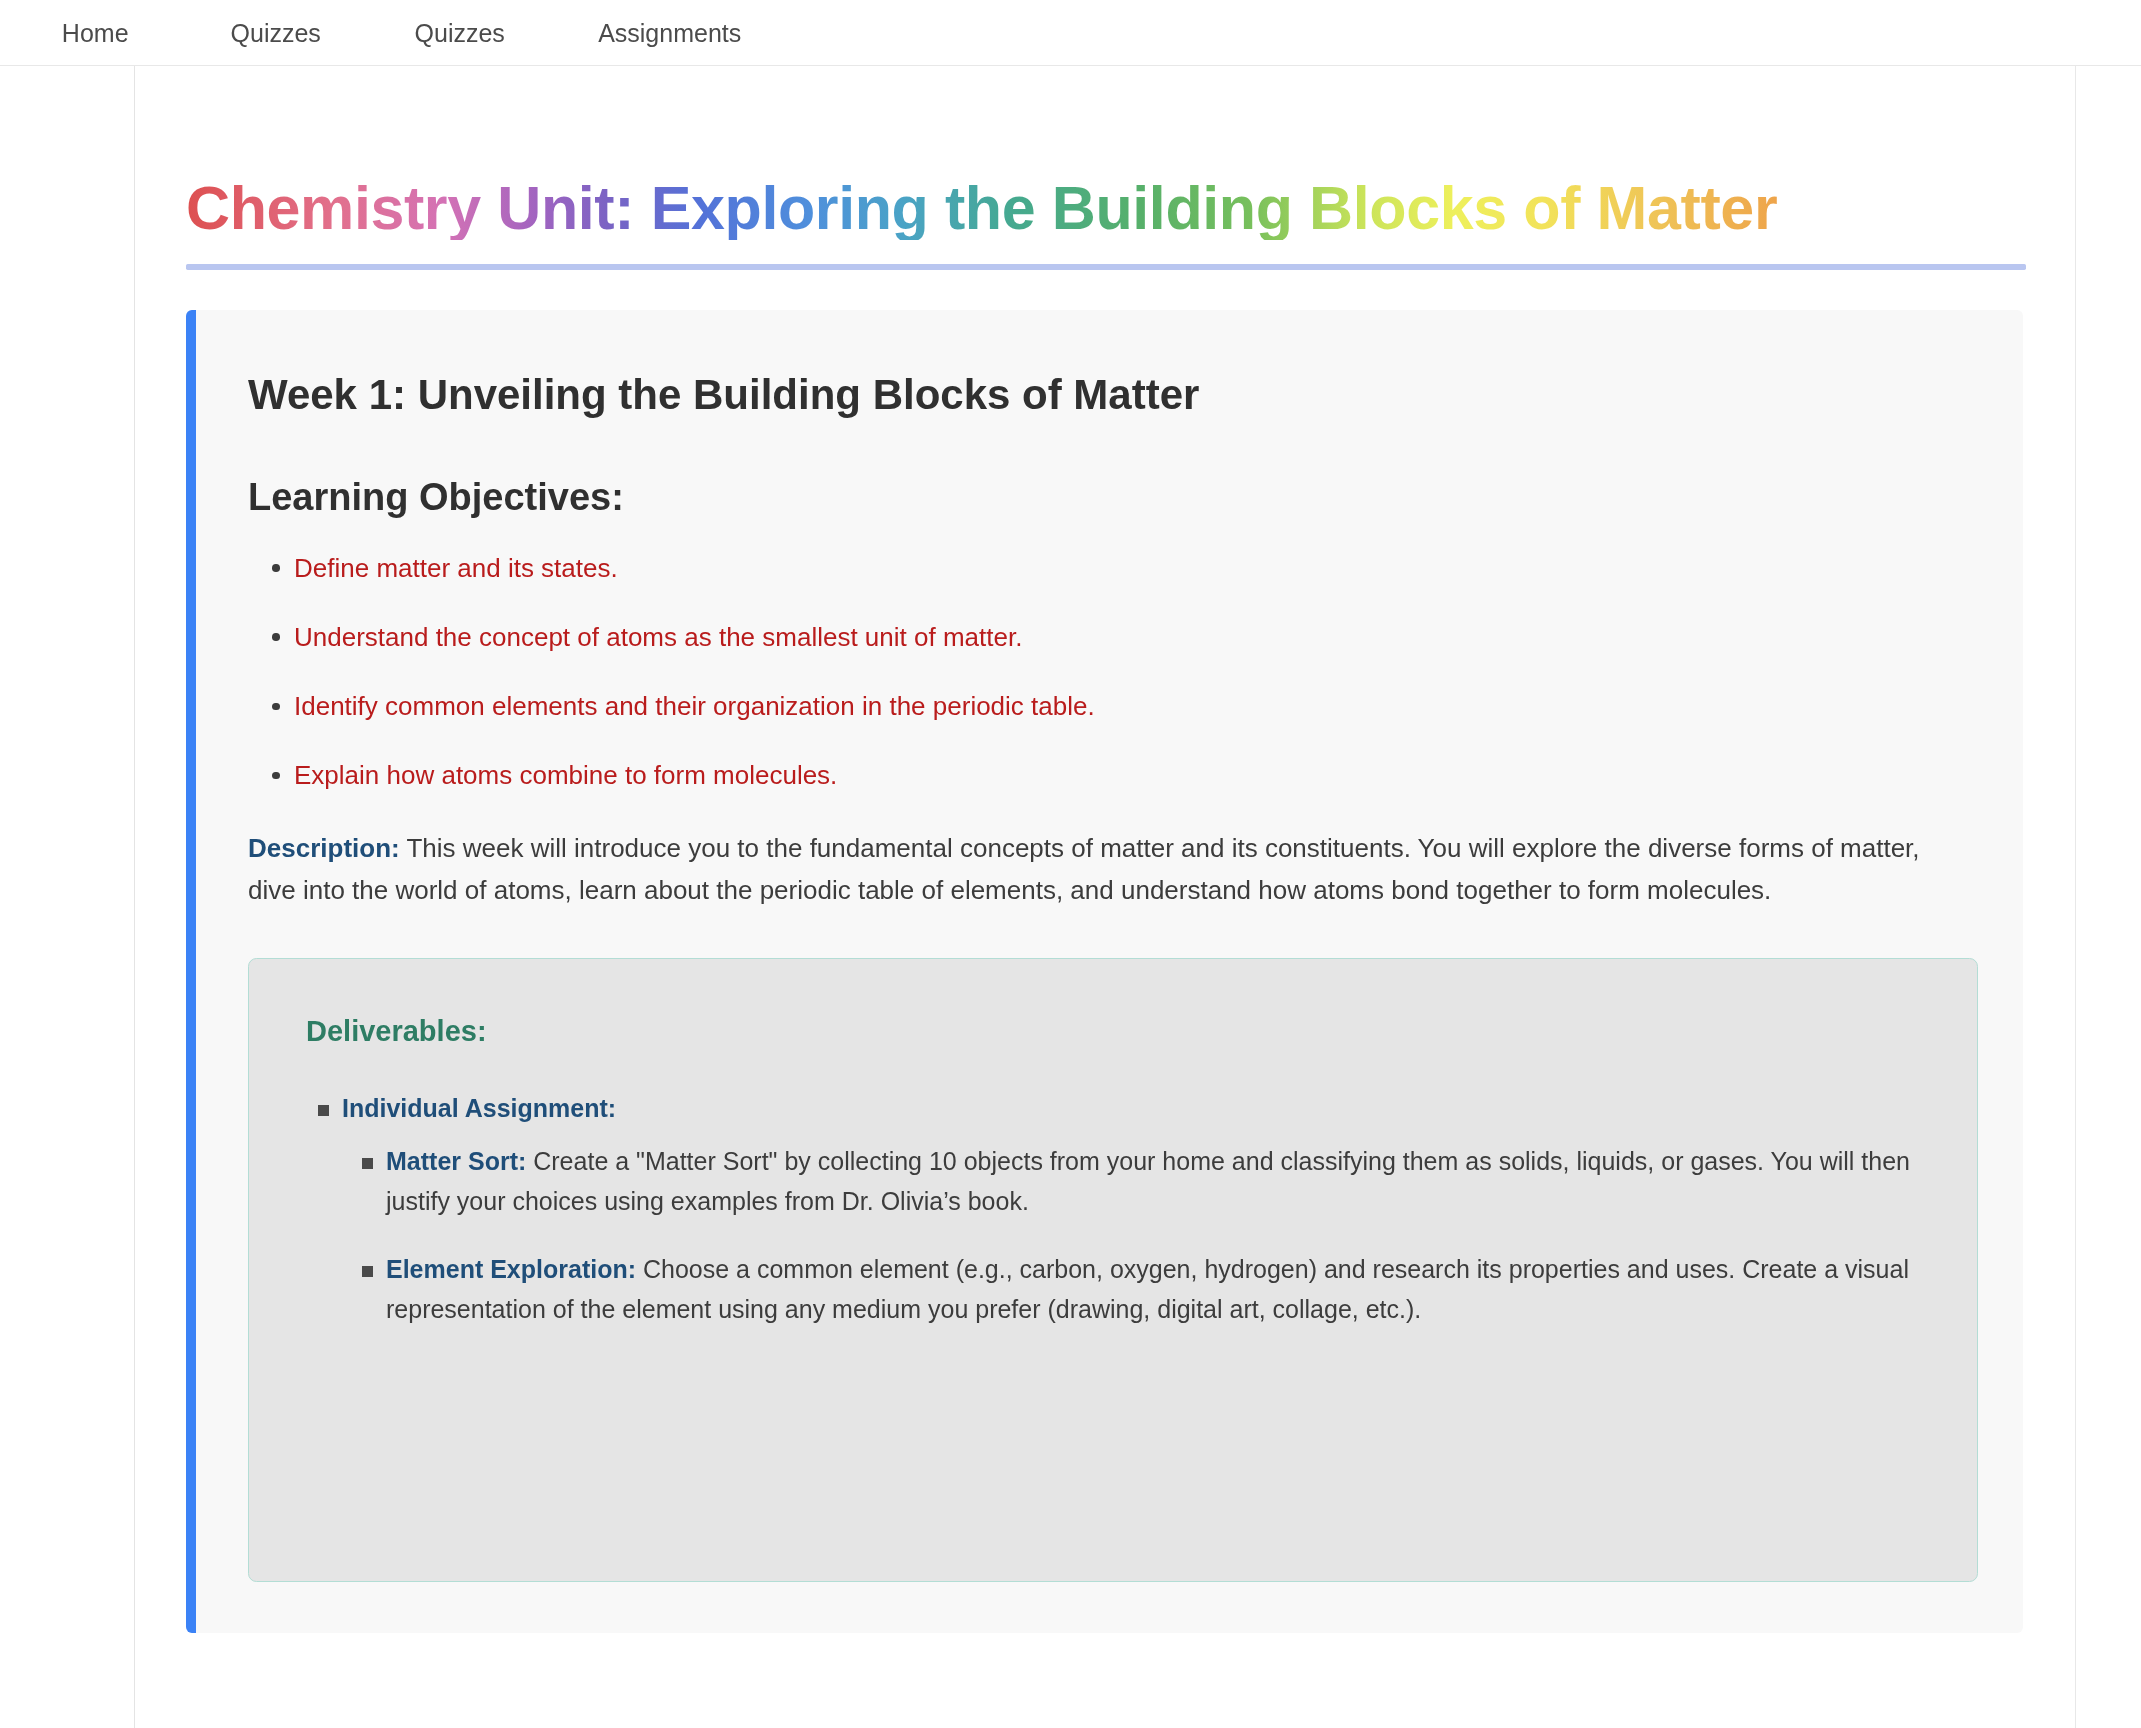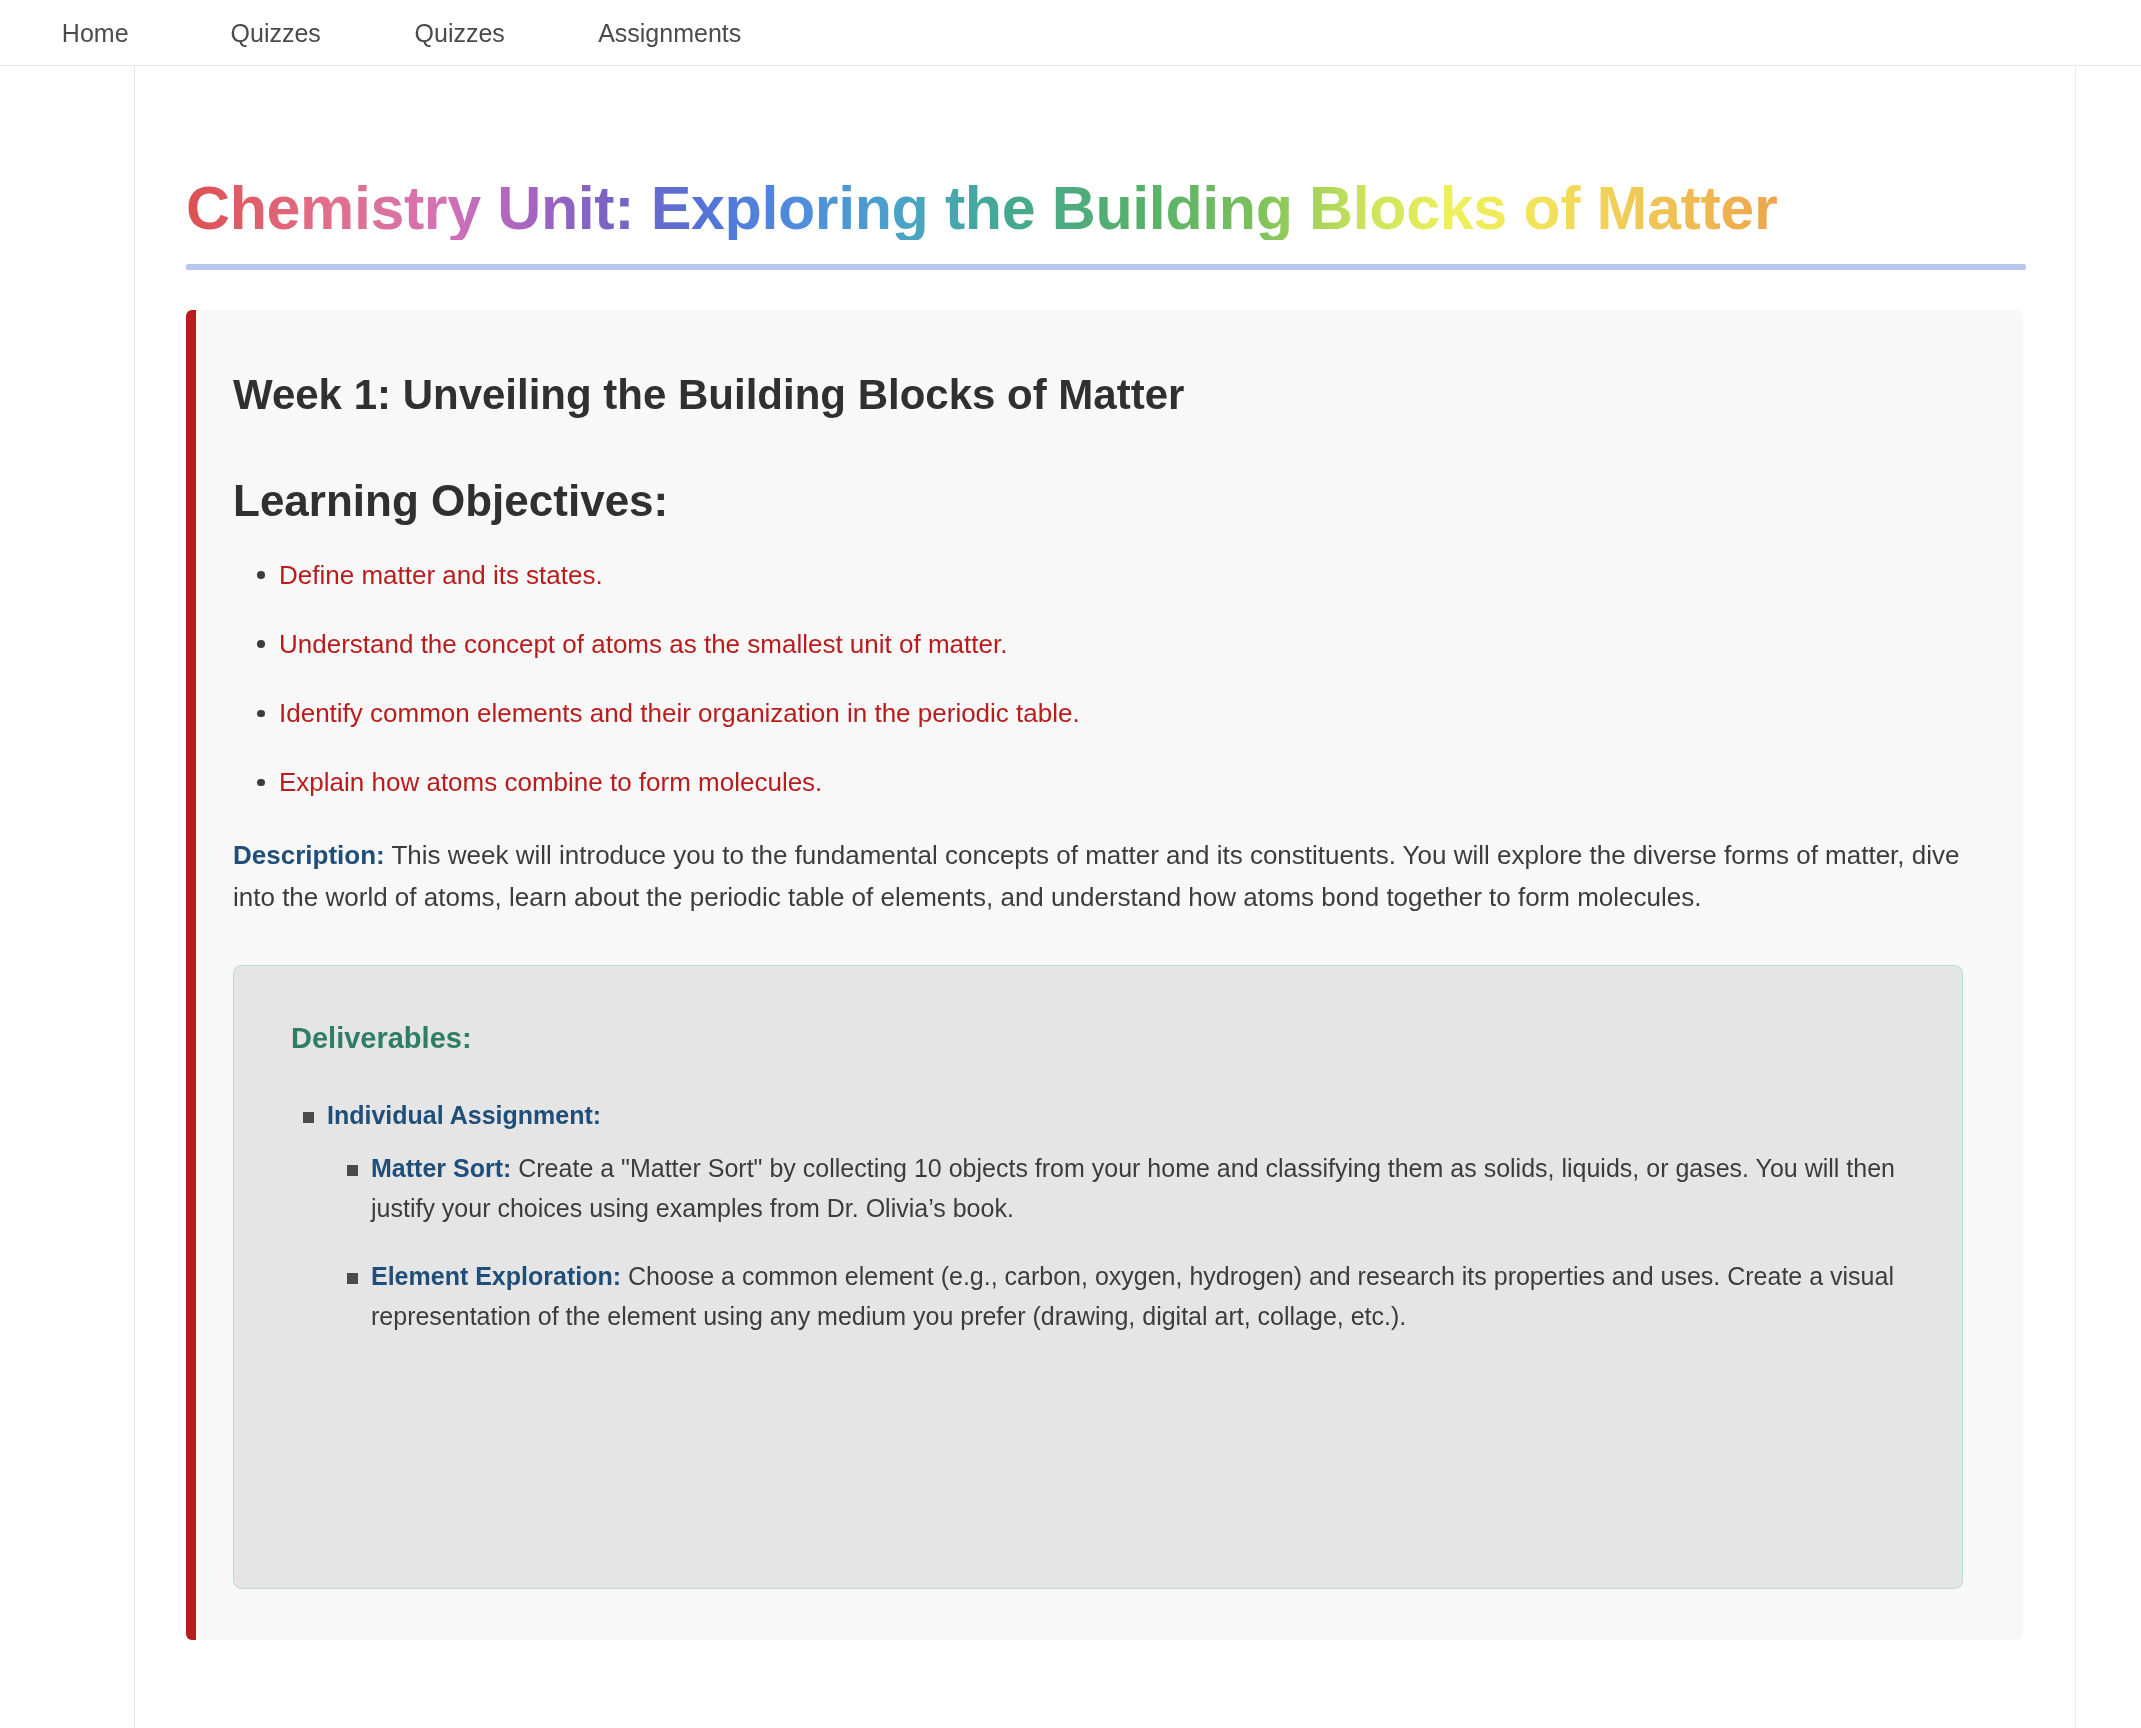--- a/index.html
+++ b/index.html
@@ -99,34 +99,34 @@
     background: #b9c6f0;
     border-radius: 1.7px;
     width: 1840px;
   }
 
   
   .week-card {
     margin: 40px 0 0 51px;
     width: 1837px;
     background: #f8f8f8;
-    border-left: 10px solid #b91c1c;
+    border-left: 10px solid #3b82f6;
     border-radius: 5.9px;
-    padding: 61px 52px 51px 37px;
+    padding: 61px 52px 51px 52px;
   }
   .week-heading {
     margin: 0;
     font-size: 42px;
     font-weight: bold;
     color: #303030;
     line-height: 1.15;
   }
   .sub-heading {
     margin: 57px 0 0 0;
-    font-size: 44px;
+    font-size: 38px;
     font-weight: bold;
     color: #303030;
   }
 
   
   ul.objectives {
     margin: 32px 0 0 0;
     padding-left: 46px;
     list-style: none;
   }

